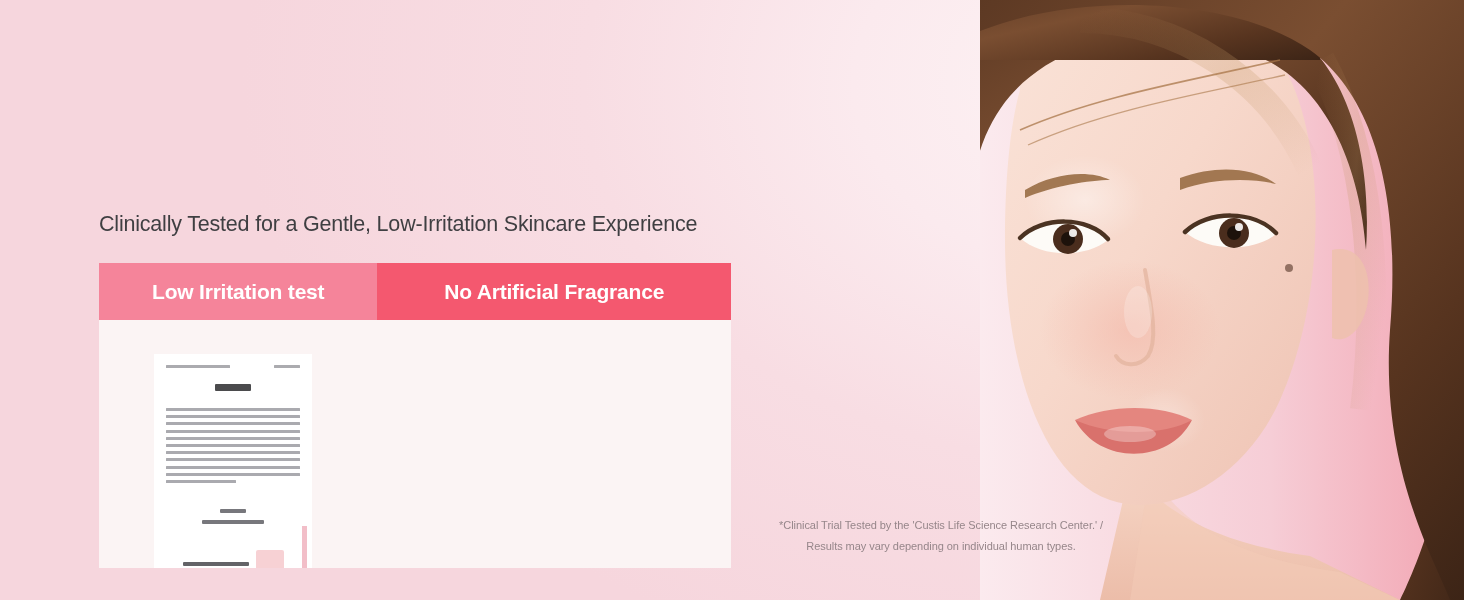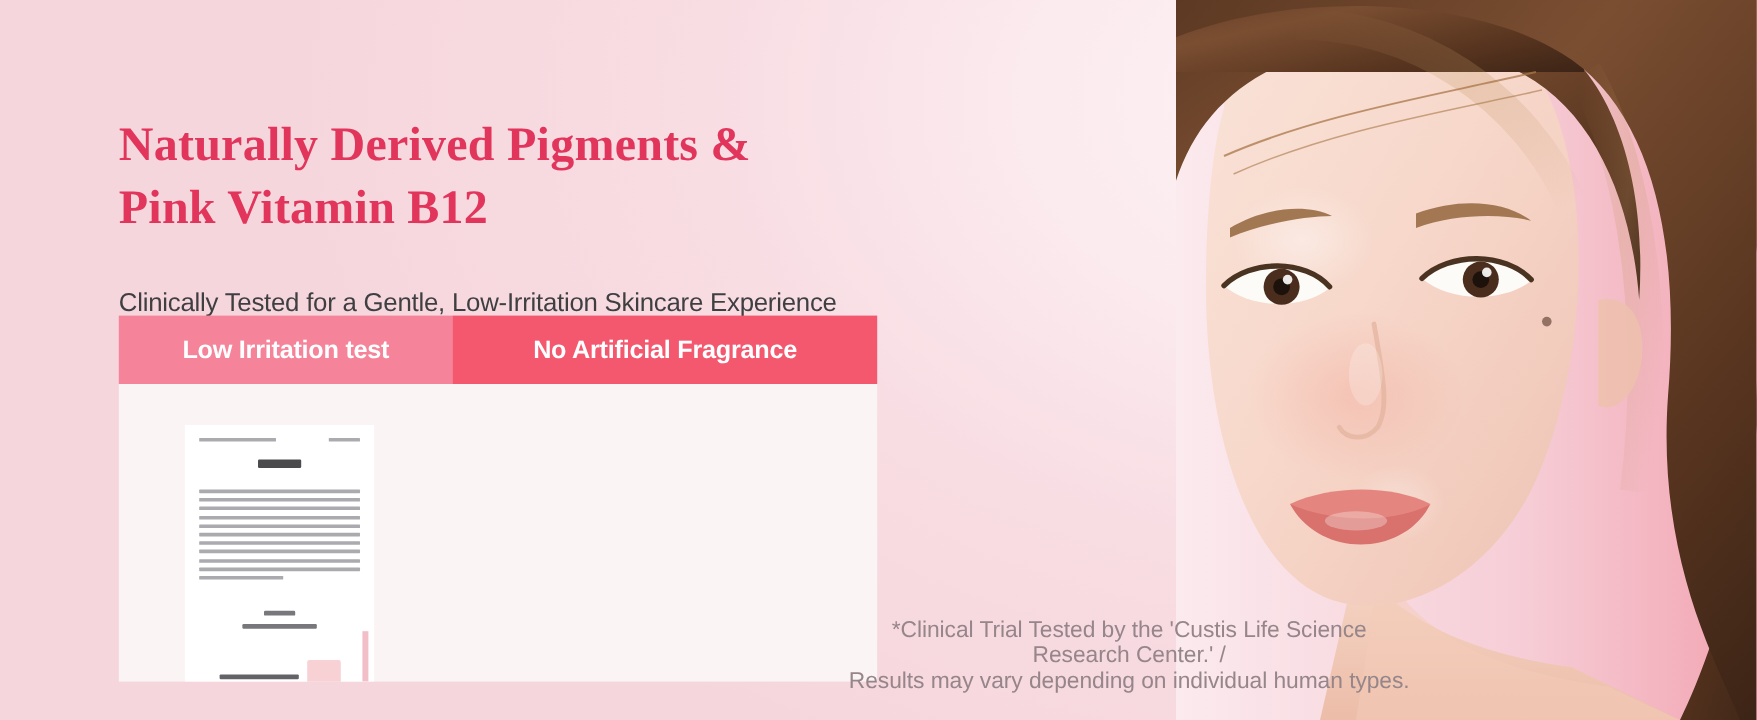--- a/index.html
+++ b/index.html
@@ -64,21 +64,20 @@
 
   .subhead {
     position: absolute;
     left: 99px;
     top: 209px;
     font-size: 21.5px;
     line-height: 30px;
     color: #3f3f42;
     letter-spacing: -0.2px;
     white-space: nowrap;
-    margin-top: 28px;
   }
 
   
   .tabs {
     position: absolute;
     left: 99px;
     top: 263px;
     display: flex;
     width: 632px;
     height: 57px;
@@ -225,21 +224,21 @@
     color: #2f2f33;
   }
 
   
   .disclaimer {
     position: absolute;
     left: 706px;
     top: 515px;
     width: 470px;
     text-align: center;
-    font-size: 19px;
+    font-size: 11px;
     line-height: 21px;
     color: #96868a;
     letter-spacing: -0.05px;
   }
 </style>
 </head>
 <body>
 
 <div class="banner">
 
@@ -326,22 +325,20 @@
       <path d="M100 20 C200 20 290 80 330 170" fill="none" stroke="url(#hairshine)" stroke-width="26" opacity=".5"></path>
       <path d="M340 60 C390 150 400 290 385 410" fill="none" stroke="url(#hairshine)" stroke-width="30" opacity=".45"></path>
 
       <path d="M40 130 C120 95 215 80 300 60" fill="none" stroke="#a87648" stroke-width="1.6" opacity=".75"></path>
       <path d="M48 145 C130 108 230 92 305 75" fill="none" stroke="#a87648" stroke-width="1.3" opacity=".6"></path>
 
       <path d="M352 250 C378 244 392 268 388 300 C384 330 366 344 352 338 Z" fill="#edc1ad" opacity=".85"></path>
     </svg>
   </div>
 
-  <h1 class="headline">Naturally Derived Pigments &amp;
-Pink Vitamin B12</h1>
 
   <div class="subhead">Clinically Tested for a Gentle, Low-Irritation Skincare Experience</div>
 
   <div class="tabs">
     <div class="tab tab--inactive">
       <span>Low Irritation test</span>
     </div>
     <div class="tab tab--active">
       <span>No Artificial Fragrance</span>
     </div>

